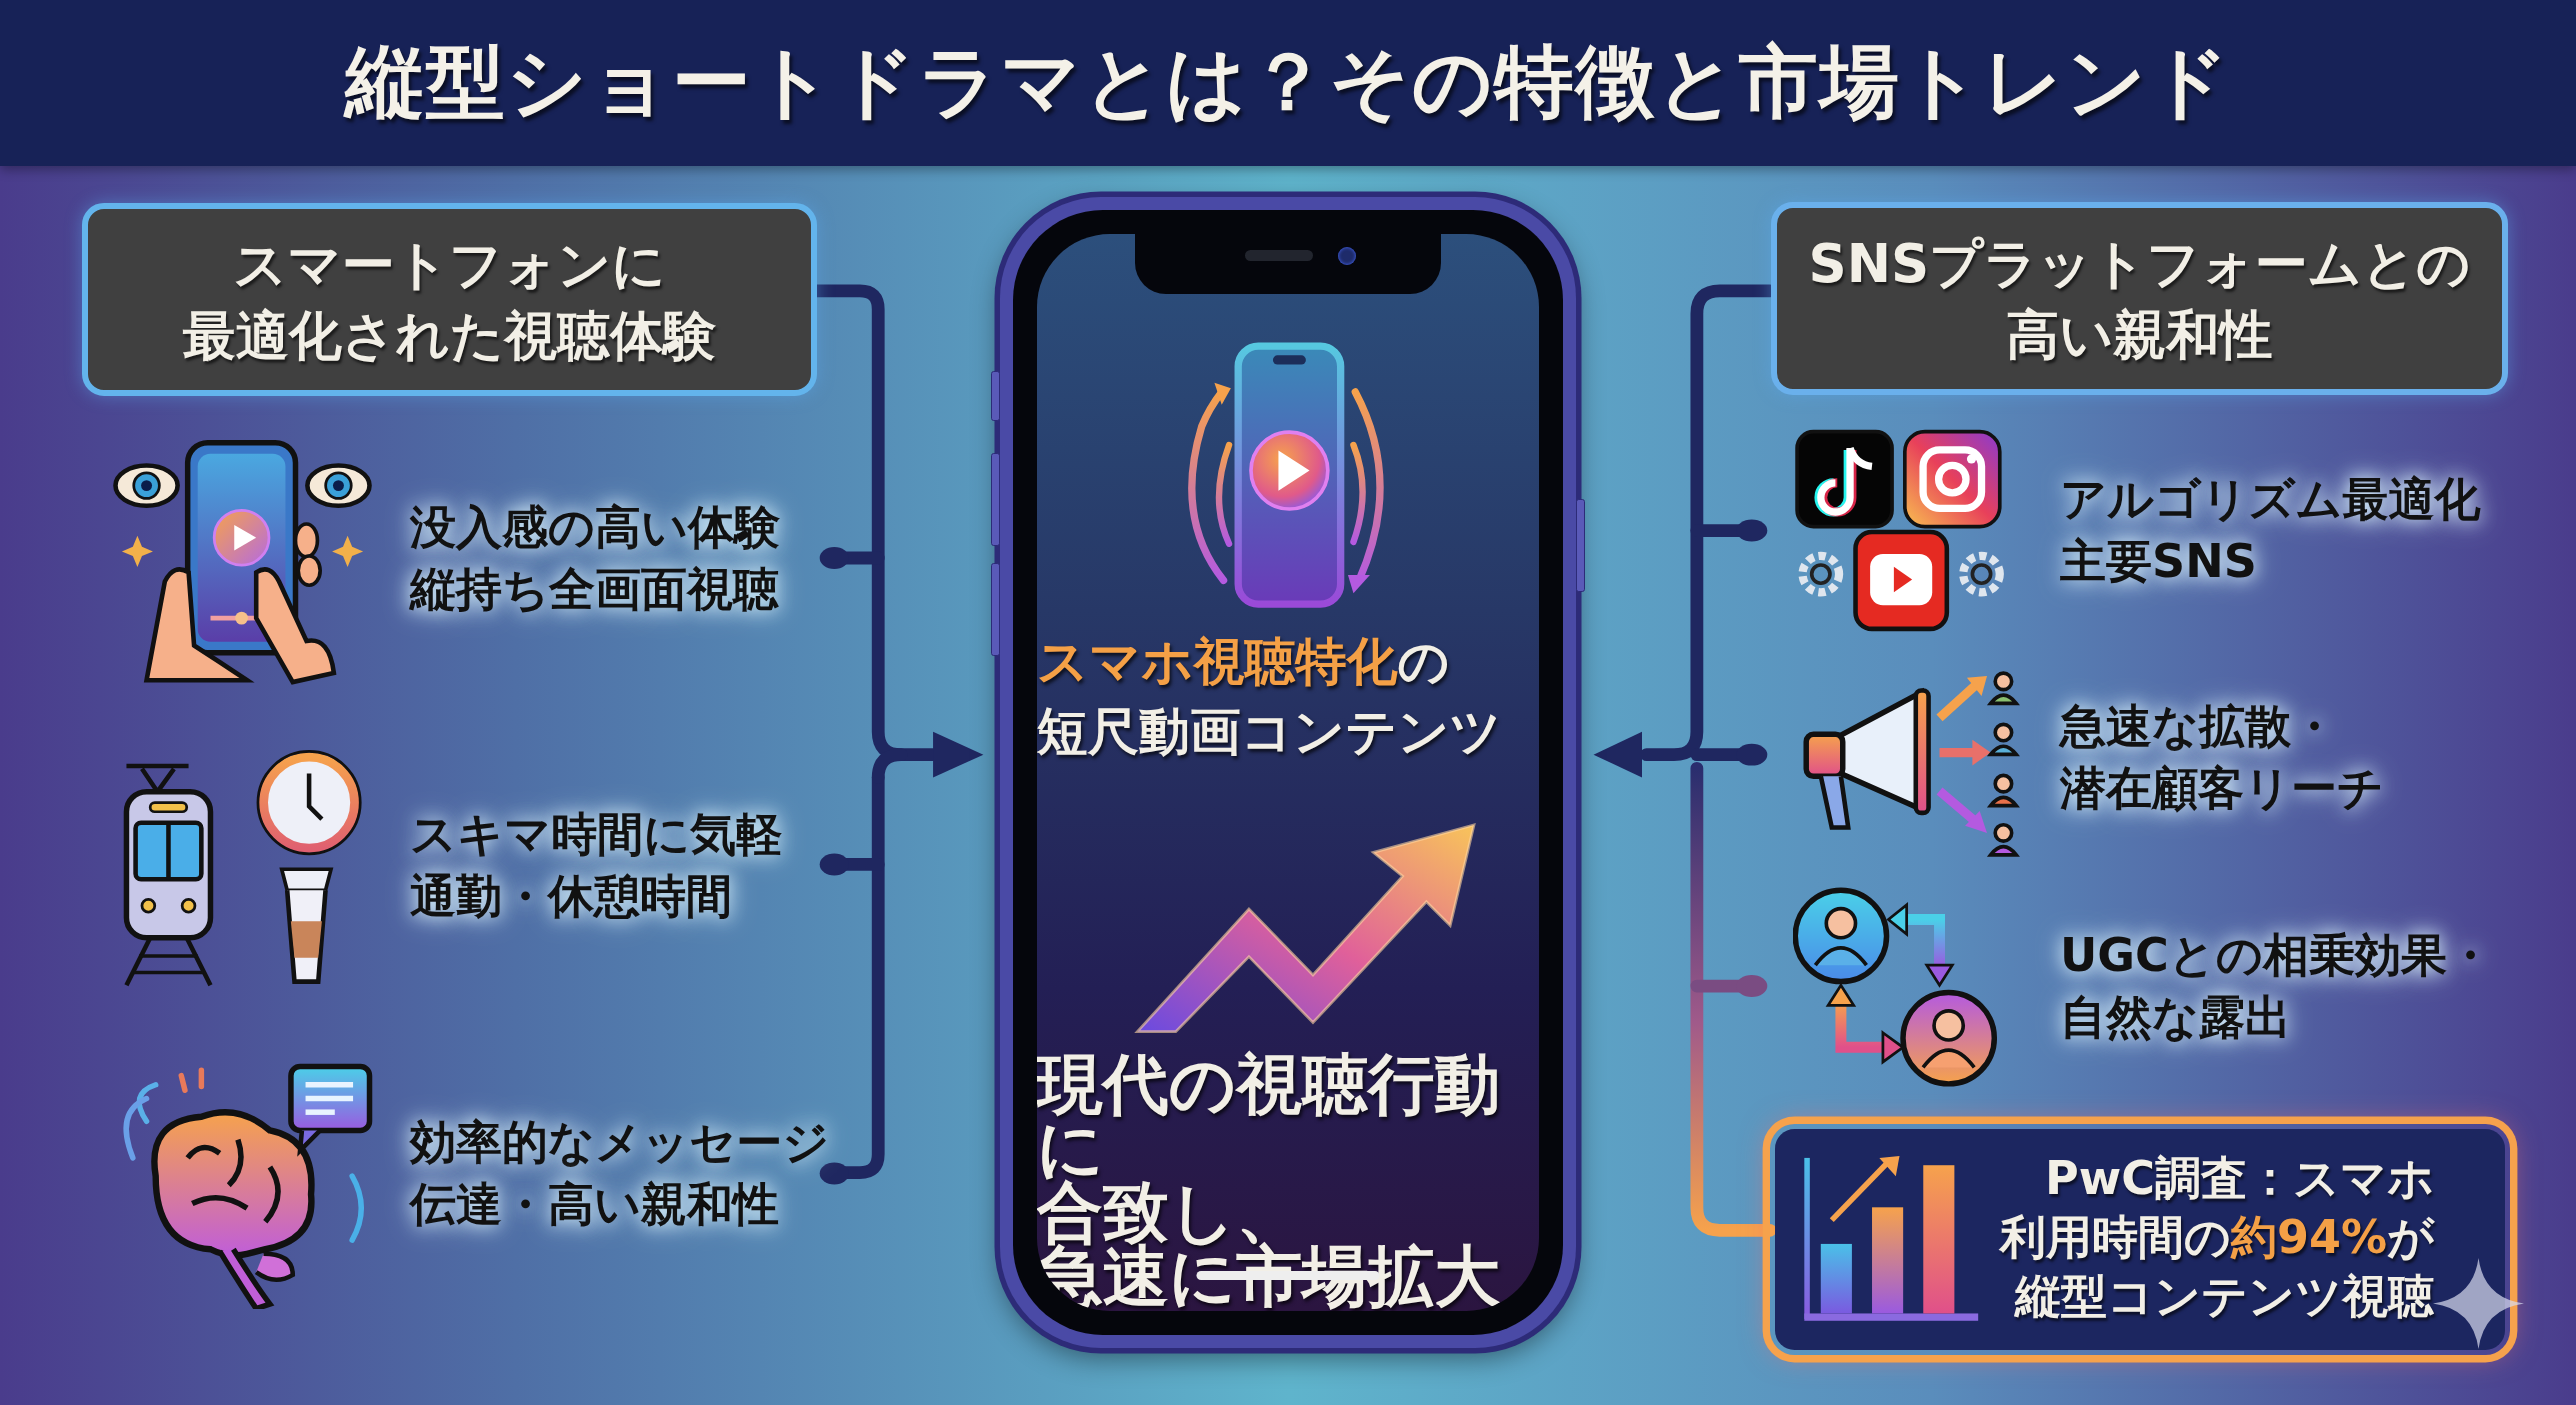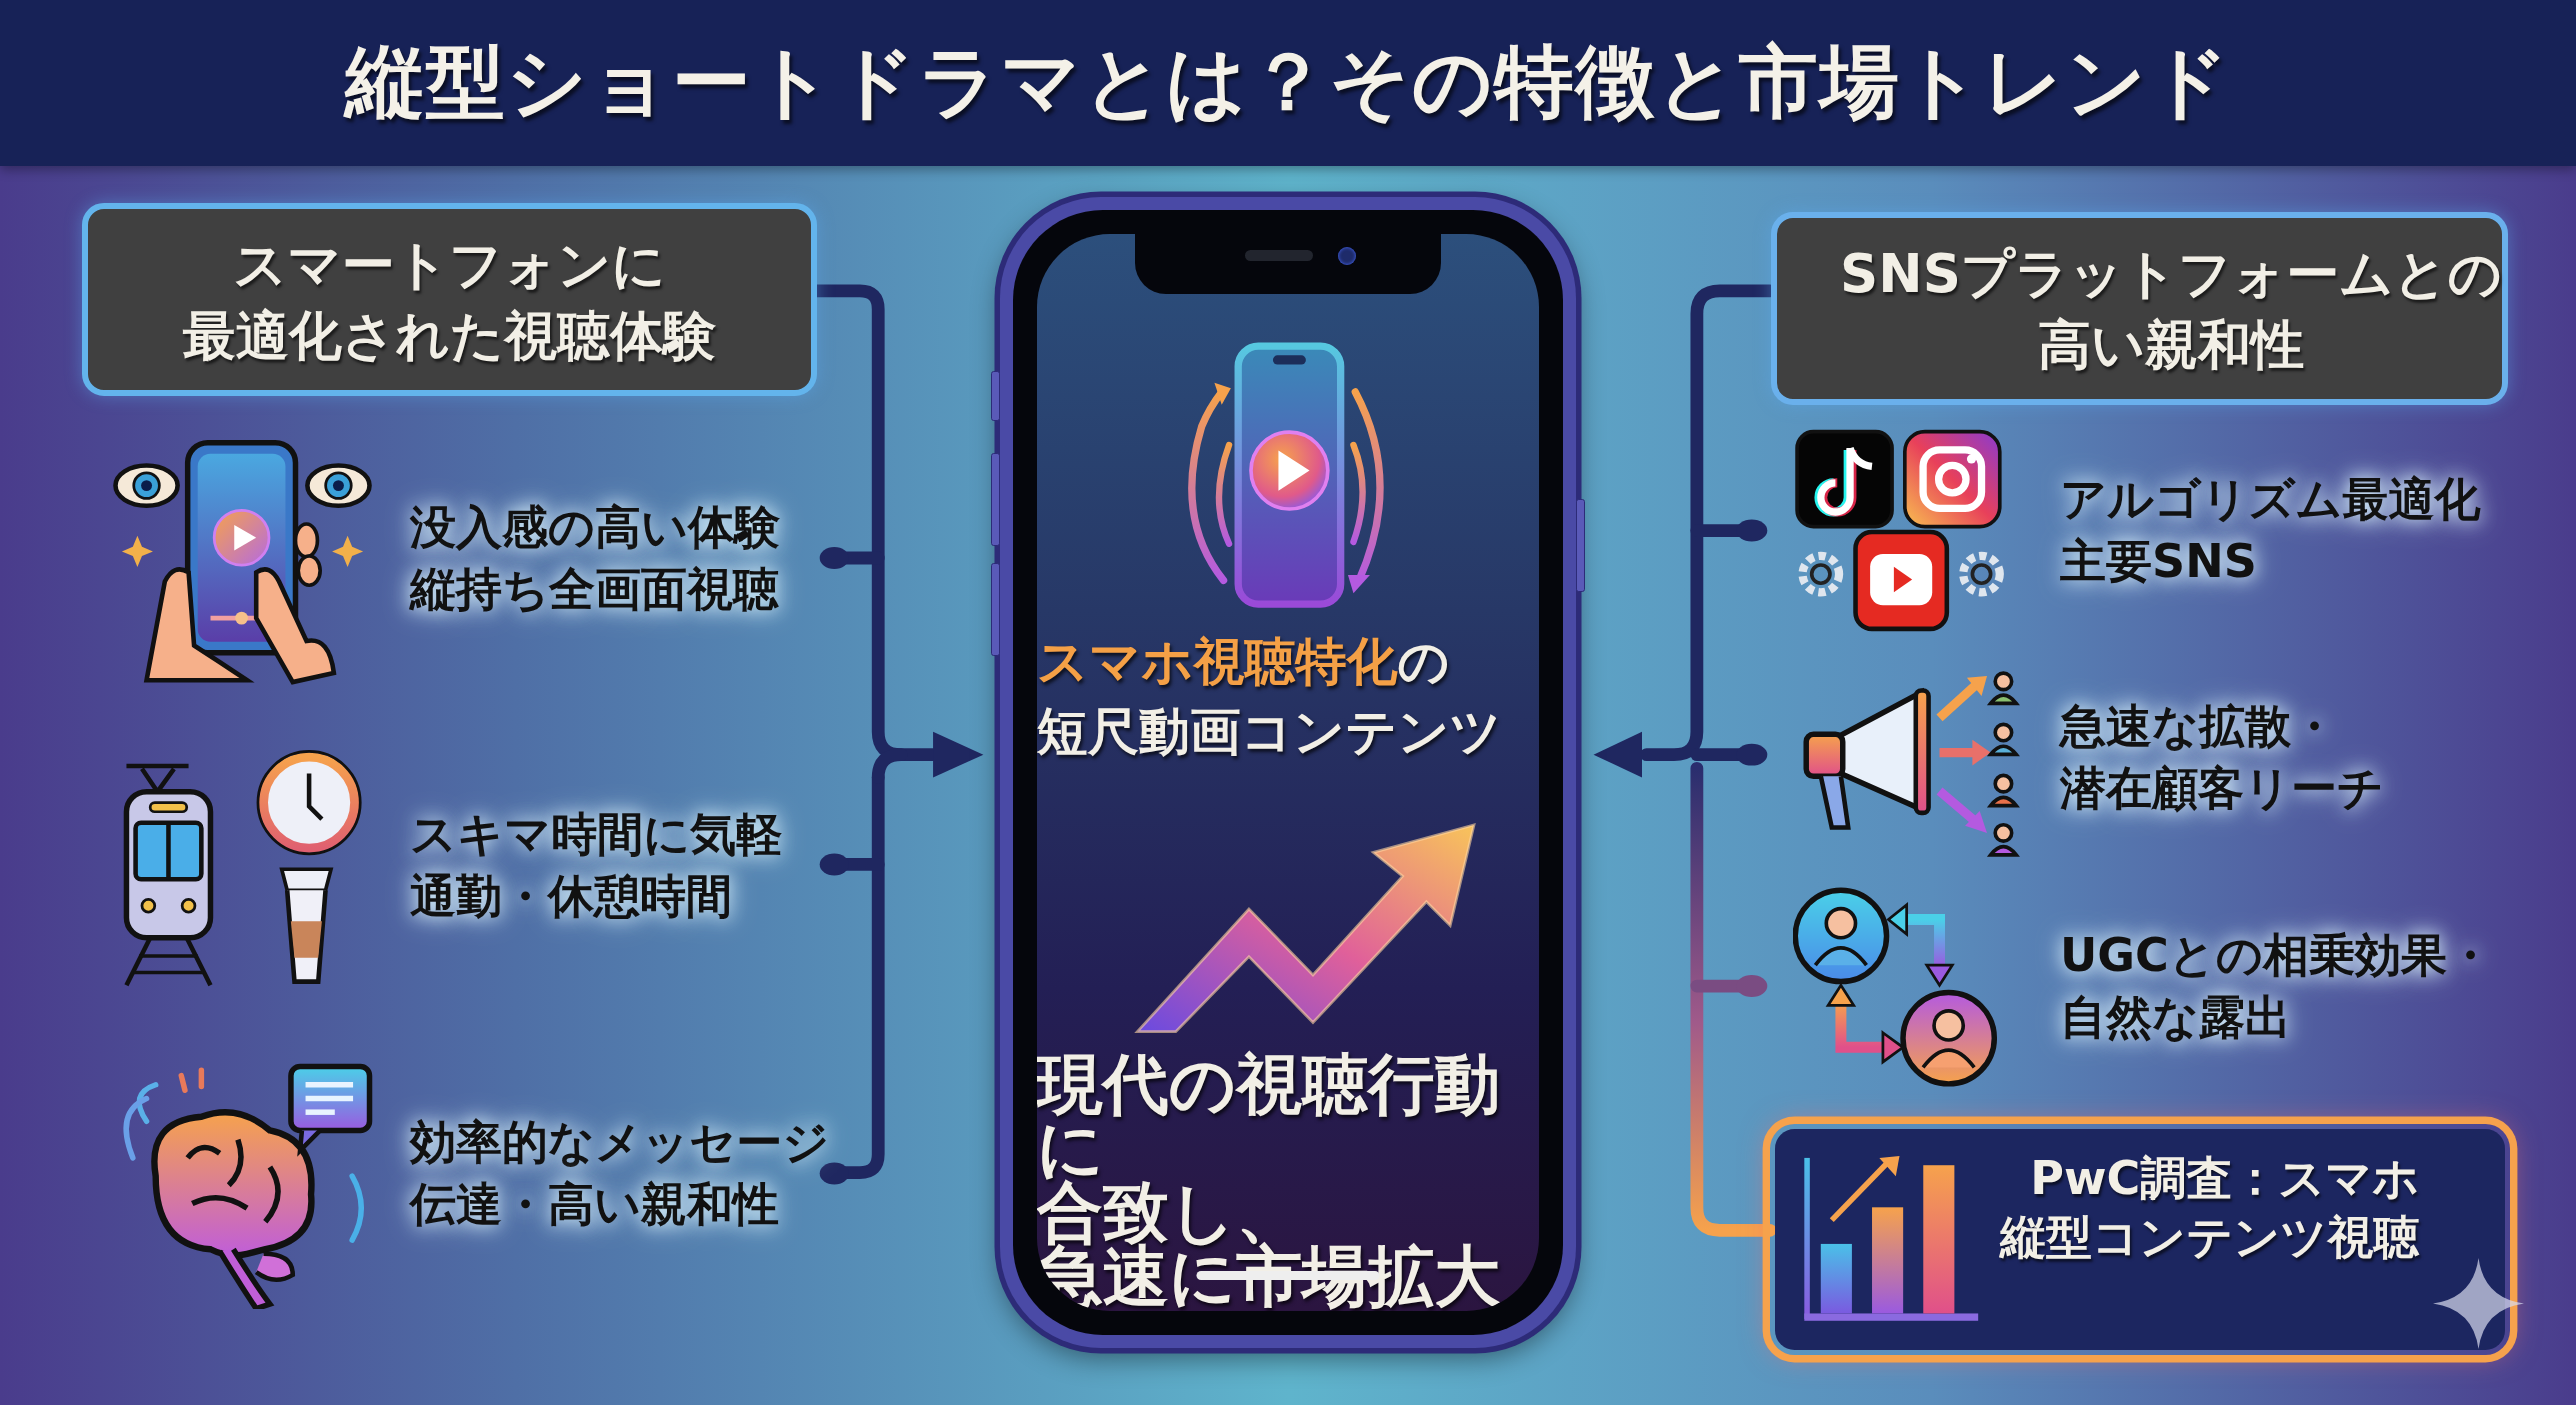--- a/index.html
+++ b/index.html
@@ -252,21 +252,21 @@
         </svg>
       </div>
       <div class="phone-sub" style="top:819px;">現代の視聴行動に
 合致し、
 急速に市場拡大</div>
       <div class="home-bar"></div>
     </div>
   </div>
 </div>
 
-<div class="abs sec-box right" style="left:1771px;top:212px;width:725px;height:181px;justify-content:flex-end;">
+<div class="abs sec-box right" style="left:1771px;top:202px;width:725px;height:181px;">
   <span>SNSプラットフォームとの
 高い親和性</span>
 </div>
 
 <div class="abs" style="left:1793px;top:428px;width:220px;height:210px;">
   <svg width="220" height="210" viewBox="0 0 240 230">
     <defs>
         <linearGradient id="ig" x1="0" y1="1" x2="1" y2="0">
           <stop offset="0" stop-color="#f8c050"></stop>
           <stop offset="0.5" stop-color="#e8405a"></stop>
@@ -389,20 +389,21 @@
       <rect x="8" y="172" width="190" height="8" fill="#8a6ae0"></rect>
       <rect x="26" y="96" width="34" height="76" fill="url(#b1)"></rect>
       <rect x="82" y="56" width="34" height="116" fill="url(#b2)"></rect>
       <rect x="138" y="10" width="34" height="162" fill="url(#b3)"></rect>
       <path d="M38 70 L102 4" stroke="#f6a24c" stroke-width="6"></path>
       <polygon points="90,2 112,0 108,22" fill="#f6a24c"></polygon>
     </svg>
   </div>
   <div class="stat-text">
     <div>PwC調査：スマホ</div>
+    <div><span>利用時間の</span><span class="hl">約94%</span><span>が</span></div>
     <div>縦型コンテンツ視聴</div>
   </div>
 </div>
 
 <div class="abs" style="left:2433px;top:1258px;width:91px;height:91px;">
   <svg width="91" height="91" viewBox="0 0 100 100">
       <path d="M50 0 Q56 44 100 50 Q56 56 50 100 Q44 56 0 50 Q44 44 50 0Z" fill="#d8dcf0" opacity=".7"></path>
     </svg>
 </div>
 

